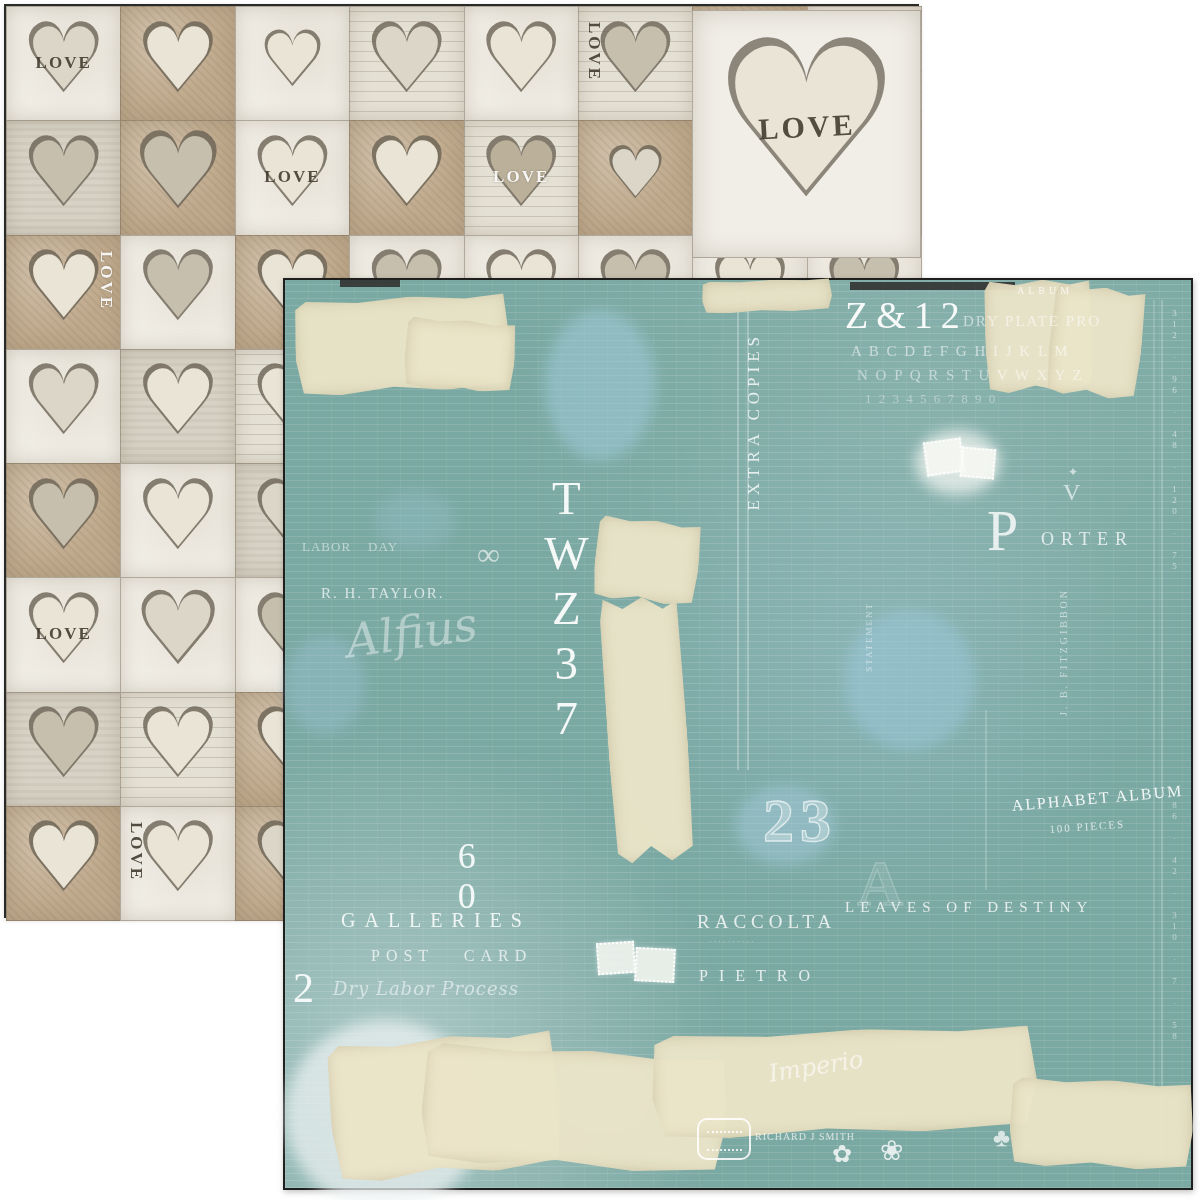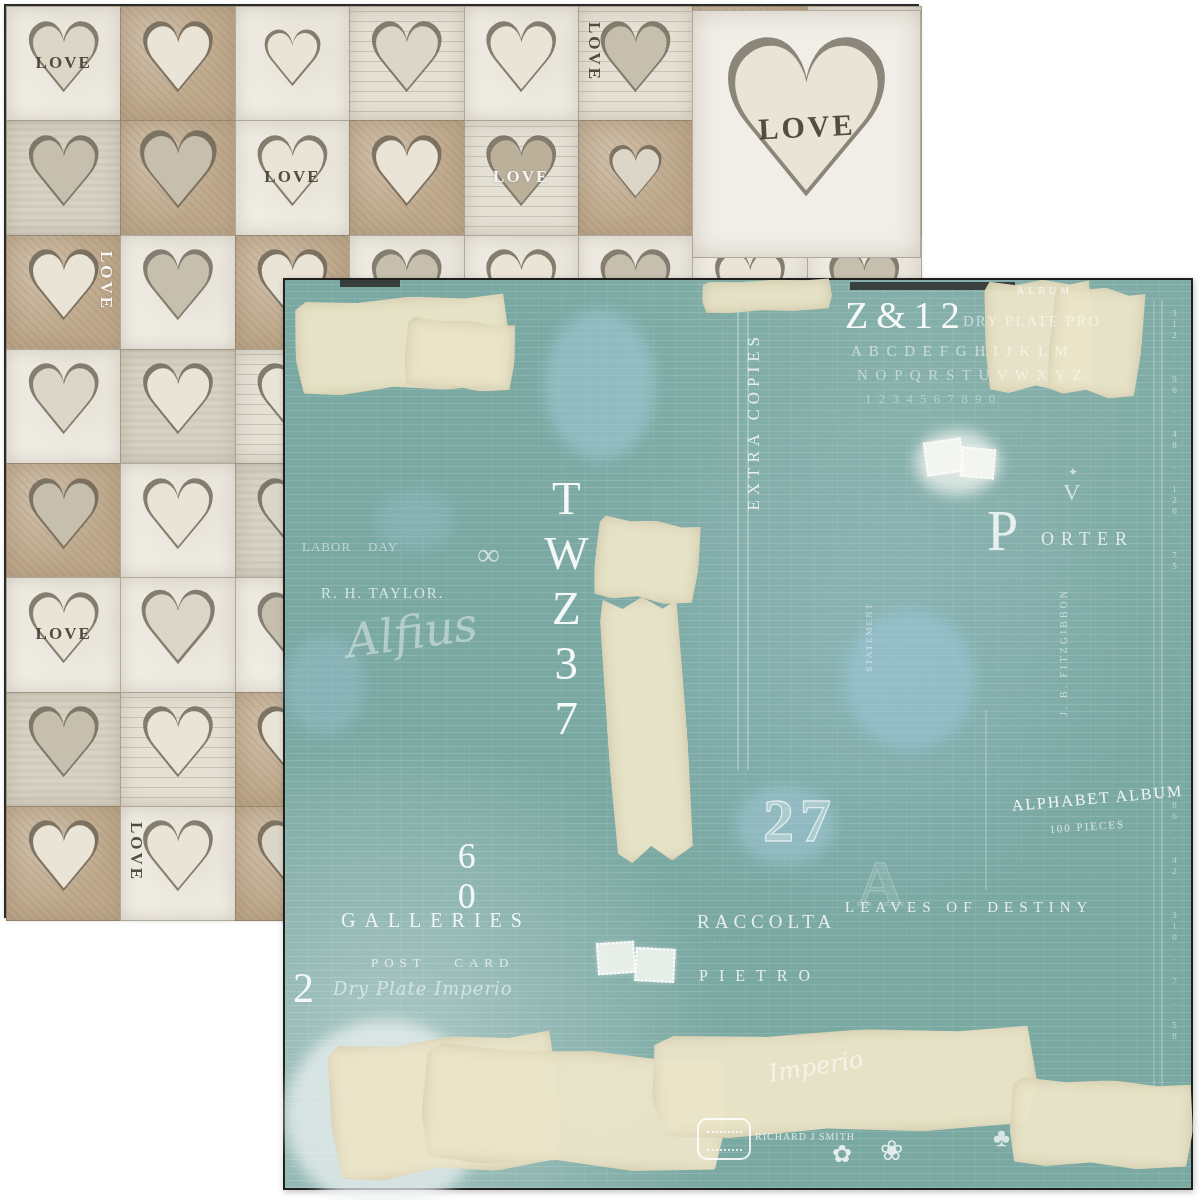--- a/index.html
+++ b/index.html
@@ -366,26 +366,26 @@
       <div class="txt st-serifcaps" style="left: 36px; top: 306px; font-size: 15px; opacity: 0.7; letter-spacing: 2px;">R. H. TAYLOR.</div>
       <div class="txt st-script" style="left: 58px; top: 338px; font-size: 46px; opacity: 0.42; transform: rotate(-8deg);">Alfius</div>
       <div class="txt st-vertup" style="left: 580px; top: 322px; font-size: 9px; opacity: 0.5; letter-spacing: 2px; transform: rotate(180deg) rotate(0deg);">STATEMENT</div>
       <div class="txt st-serif" style="left: 702px; top: 222px; font-size: 56px; opacity: 0.8;">P</div>
       <div class="txt st-serifcaps" style="left: 756px; top: 250px; font-size: 18px; opacity: 0.75; letter-spacing: 7px;">ORTER</div>
       <div class="txt st-serif" style="left: 778px; top: 200px; font-size: 24px; opacity: 0.65;">V</div>
       <div class="txt st-serif" style="left: 783px; top: 186px; font-size: 12px; opacity: 0.6;">✦</div>
       <div class="txt st-vertup" style="left: 774px; top: 308px; font-size: 10px; opacity: 0.55; letter-spacing: 3px; transform: rotate(180deg) rotate(0deg);">J. B. FITZGIBBON</div>
       <div class="txt st-serifcaps" style="left: 726px; top: 518px; font-size: 16px; opacity: 0.9; letter-spacing: 2px; transform: rotate(-5deg);">ALPHABET ALBUM</div>
       <div class="txt st-serifcaps" style="left: 764px; top: 544px; font-size: 11px; opacity: 0.7; letter-spacing: 2px; transform: rotate(-4deg);">100 PIECES</div>
-      <div class="txt st-outline" style="left: 478px; top: 508px; font-size: 62px; opacity: 0.8; letter-spacing: 6px;">27</div>
+      <div class="txt st-outline" style="left: 478px; top: 508px; font-size: 62px; opacity: 0.8; letter-spacing: 6px;">23</div>
       <div class="txt st-vert" style="left: 162px; top: 556px; font-size: 36px; opacity: 0.9;">60</div>
       <div class="txt st-serifcaps" style="left: 56px; top: 630px; font-size: 20px; opacity: 0.85; letter-spacing: 9px;">GALLERIES</div>
-      <div class="txt st-serifcaps" style="left: 86px; top: 668px; font-size: 13px; opacity: 0.7; letter-spacing: 6px; margin-top: 8px;">POST   CARD</div>
+      <div class="txt st-serifcaps" style="left: 86px; top: 668px; font-size: 16px; opacity: 0.7; letter-spacing: 6px;">POST   CARD</div>
       <div class="txt st-serif" style="left: 8px; top: 686px; font-size: 42px; opacity: 0.9;">2</div>
-      <div class="txt st-script" style="left: 48px; top: 700px; font-size: 18px; opacity: 0.55; letter-spacing: 1px;">Dry Plate Imperio</div>
+      <div class="txt st-script" style="left: 48px; top: 700px; font-size: 18px; opacity: 0.55; letter-spacing: 1px;">Dry Labor Process</div>
       <div class="txt st-serifcaps" style="left: 412px; top: 632px; font-size: 19px; opacity: 0.8; letter-spacing: 5px;">RACCOLTA</div>
       <div class="txt st-serif" style="left: 424px; top: 658px; font-size: 8px; opacity: 0.5;">· · · · · · · · · ·</div>
       <div class="txt st-serifcaps" style="left: 560px; top: 620px; font-size: 15px; opacity: 0.8; letter-spacing: 6px;">LEAVES OF DESTINY</div>
       <div class="txt st-serifcaps" style="left: 414px; top: 688px; font-size: 16px; opacity: 0.8; letter-spacing: 11px;">PIETRO</div>
       <div class="txt st-outline" style="left: 572px; top: 570px; font-size: 64px; opacity: 0.28;">A</div>
       <div class="txt st-script" style="left: 482px; top: 782px; font-size: 24px; opacity: 0.6; transform: rotate(-9deg);">Imperio</div>
       <div class="txt st-serifcaps" style="left: 470px; top: 852px; font-size: 10px; opacity: 0.7; letter-spacing: 1px;">Richard J Smith</div>
       <div class="txt st-serif" style="left: 547px; top: 862px; font-size: 24px; opacity: 0.8;">✿</div>
       <div class="txt st-serif" style="left: 595px; top: 856px; font-size: 28px; opacity: 0.8;">❀</div>
       <div class="txt st-serif" style="left: 708px; top: 844px; font-size: 26px; opacity: 0.7;">♣</div>

